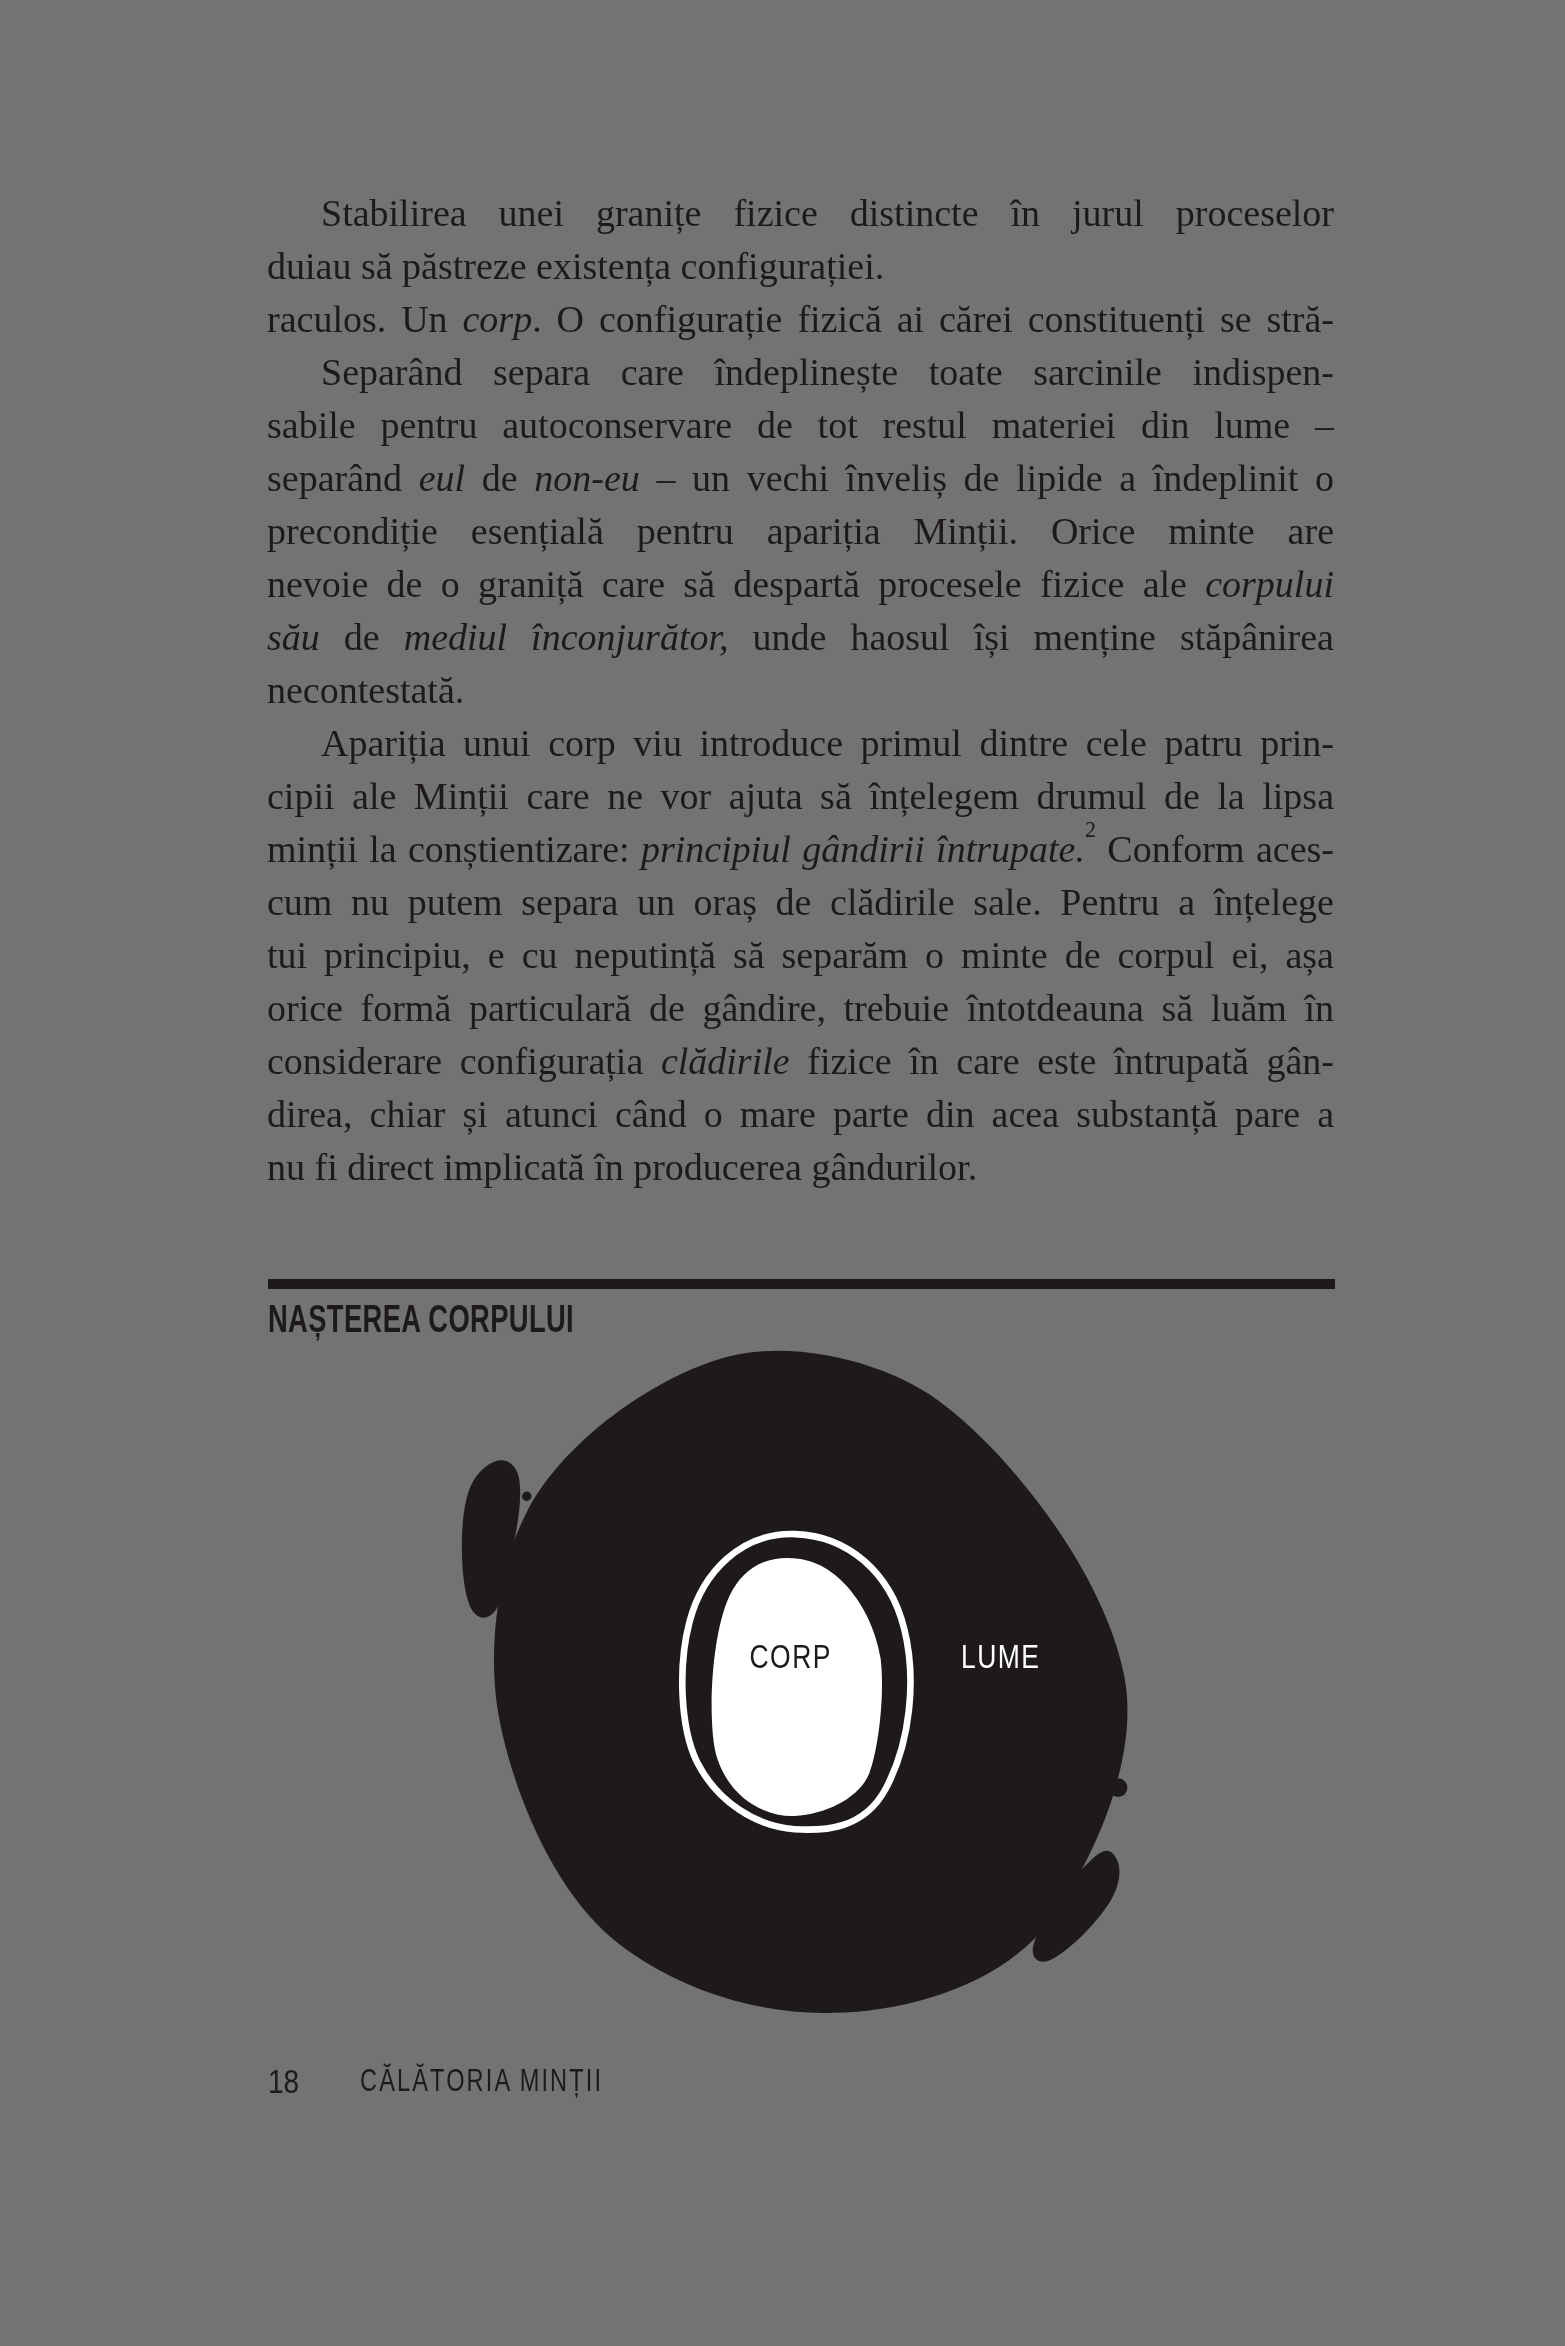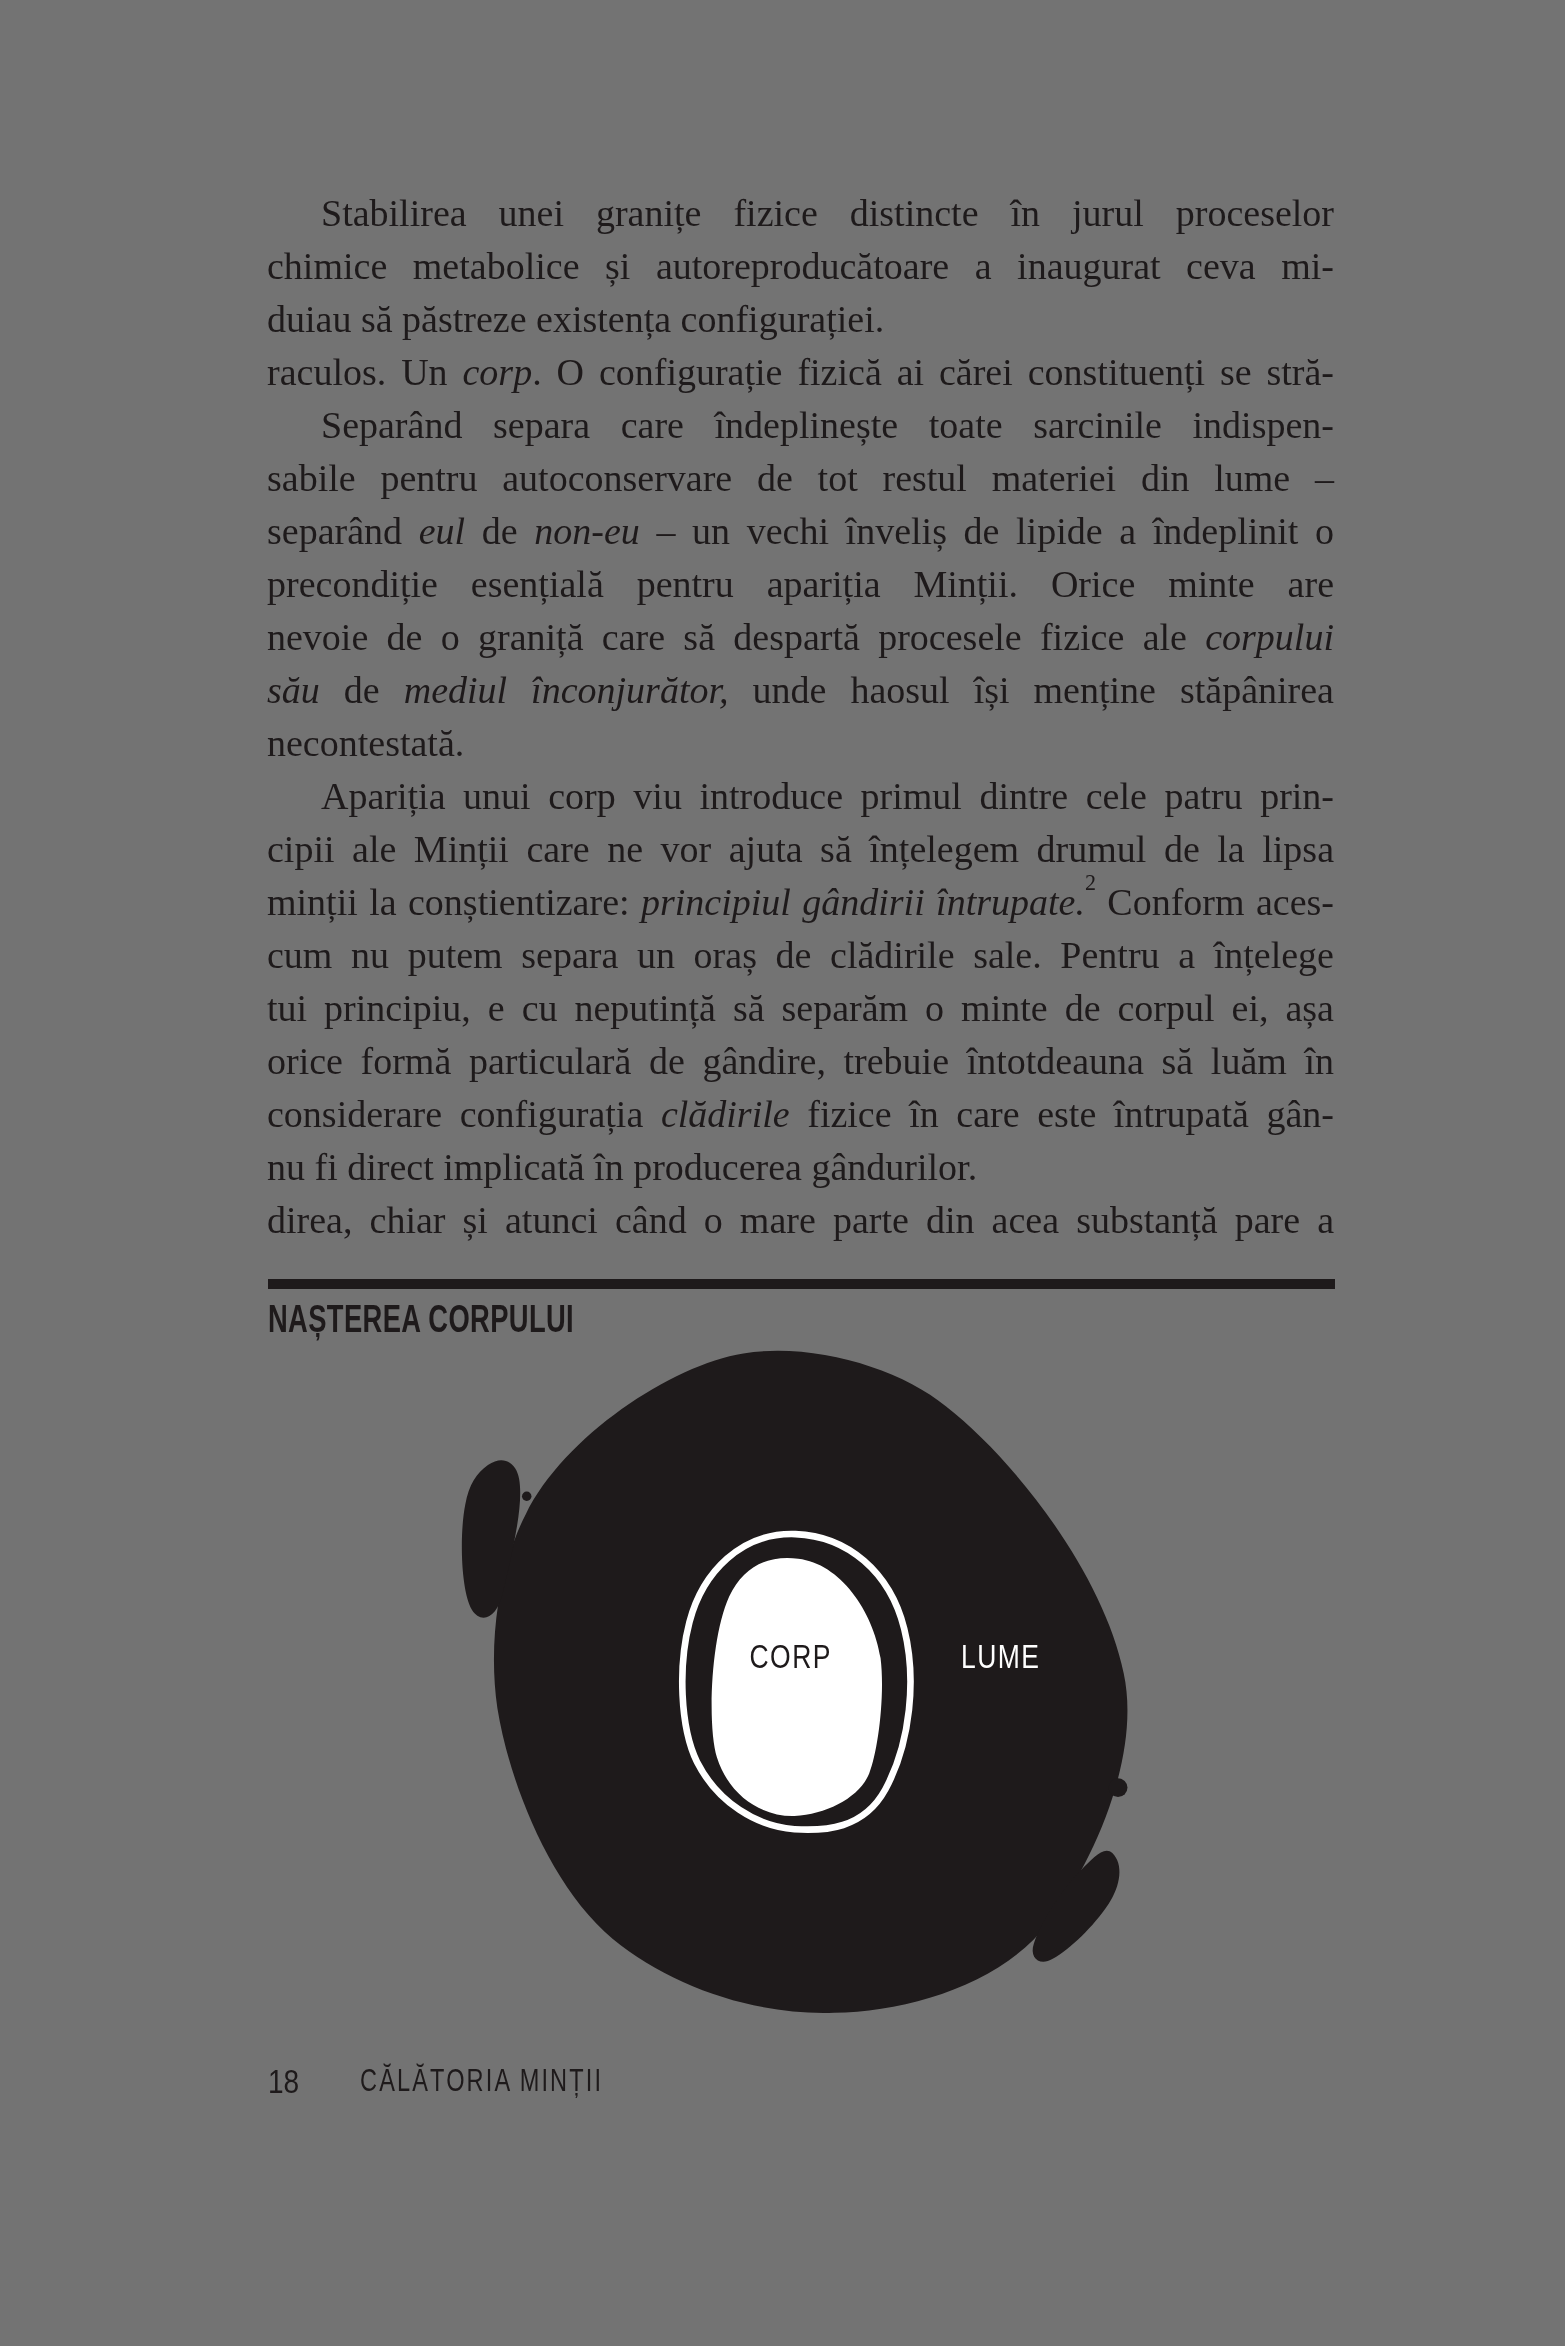--- a/index.html
+++ b/index.html
@@ -81,39 +81,38 @@
     transform-origin:left bottom;
   }
 </style>
 </head>
 <body>
 
 <div class="page">
 
   <div class="text-block">
       <div class="line indent"><span>Stabilirea unei granițe fizice distincte în jurul proceselor</span></div>
-      <div class="line"><span>chimice metabolice și autoreproducătoare a inaugurat ceva mi-</span></div>
       <div class="line last"><span>duiau să păstreze existența configurației.</span></div>
       <div class="line"><span>raculos. Un </span><em>corp</em><span>. O configurație fizică ai cărei constituenți se stră-</span></div>
       <div class="line indent"><span>Separând separa care îndeplinește toate sarcinile indispen-</span></div>
       <div class="line"><span>sabile pentru autoconservare de tot restul materiei din lume –</span></div>
       <div class="line"><span>separând </span><em>eul</em><span> de </span><em>non-eu</em><span> – un vechi înveliș de lipide a îndeplinit o</span></div>
       <div class="line"><span>precondiție esențială pentru apariția Minții. Orice minte are</span></div>
       <div class="line"><span>nevoie de o graniță care să despartă procesele fizice ale </span><em>corpului</em></div>
       <div class="line"><em>său</em><span> de </span><em>mediul înconjurător,</em><span> unde haosul își menține stăpânirea</span></div>
       <div class="line last"><span>necontestată.</span></div>
       <div class="line indent"><span>Apariția unui corp viu introduce primul dintre cele patru prin-</span></div>
       <div class="line"><span>cipii ale Minții care ne vor ajuta să înțelegem drumul de la lipsa</span></div>
       <div class="line"><span>minții la conștientizare: </span><em>principiul gândirii întrupate.</em><sup>2</sup><span> Conform aces-</span></div>
       <div class="line"><span>cum nu putem separa un oraș de clădirile sale. Pentru a înțelege</span></div>
       <div class="line"><span>tui principiu, e cu neputință să separăm o minte de corpul ei, așa</span></div>
       <div class="line"><span>orice formă particulară de gândire, trebuie întotdeauna să luăm în</span></div>
       <div class="line"><span>considerare configurația </span><em>clădirile</em><span> fizice în care este întrupată gân-</span></div>
+      <div class="line"><span>direa, chiar și atunci când o mare parte din acea substanță pare a</span></div>
       <div class="line last"><span>nu fi direct implicată în producerea gândurilor.</span></div>
-      <div class="line"><span>direa, chiar și atunci când o mare parte din acea substanță pare a</span></div>
     </div>
 
   <div class="section-rule"></div>
 
   <h2 class="section-heading">NAȘTEREA CORPULUI</h2>
 
   <div class="figure-wrap">
     <svg viewBox="0 0 820 760" xmlns="http://www.w3.org/2000/svg">
 
       <path fill="#1e1a1b" d="M 366,30

